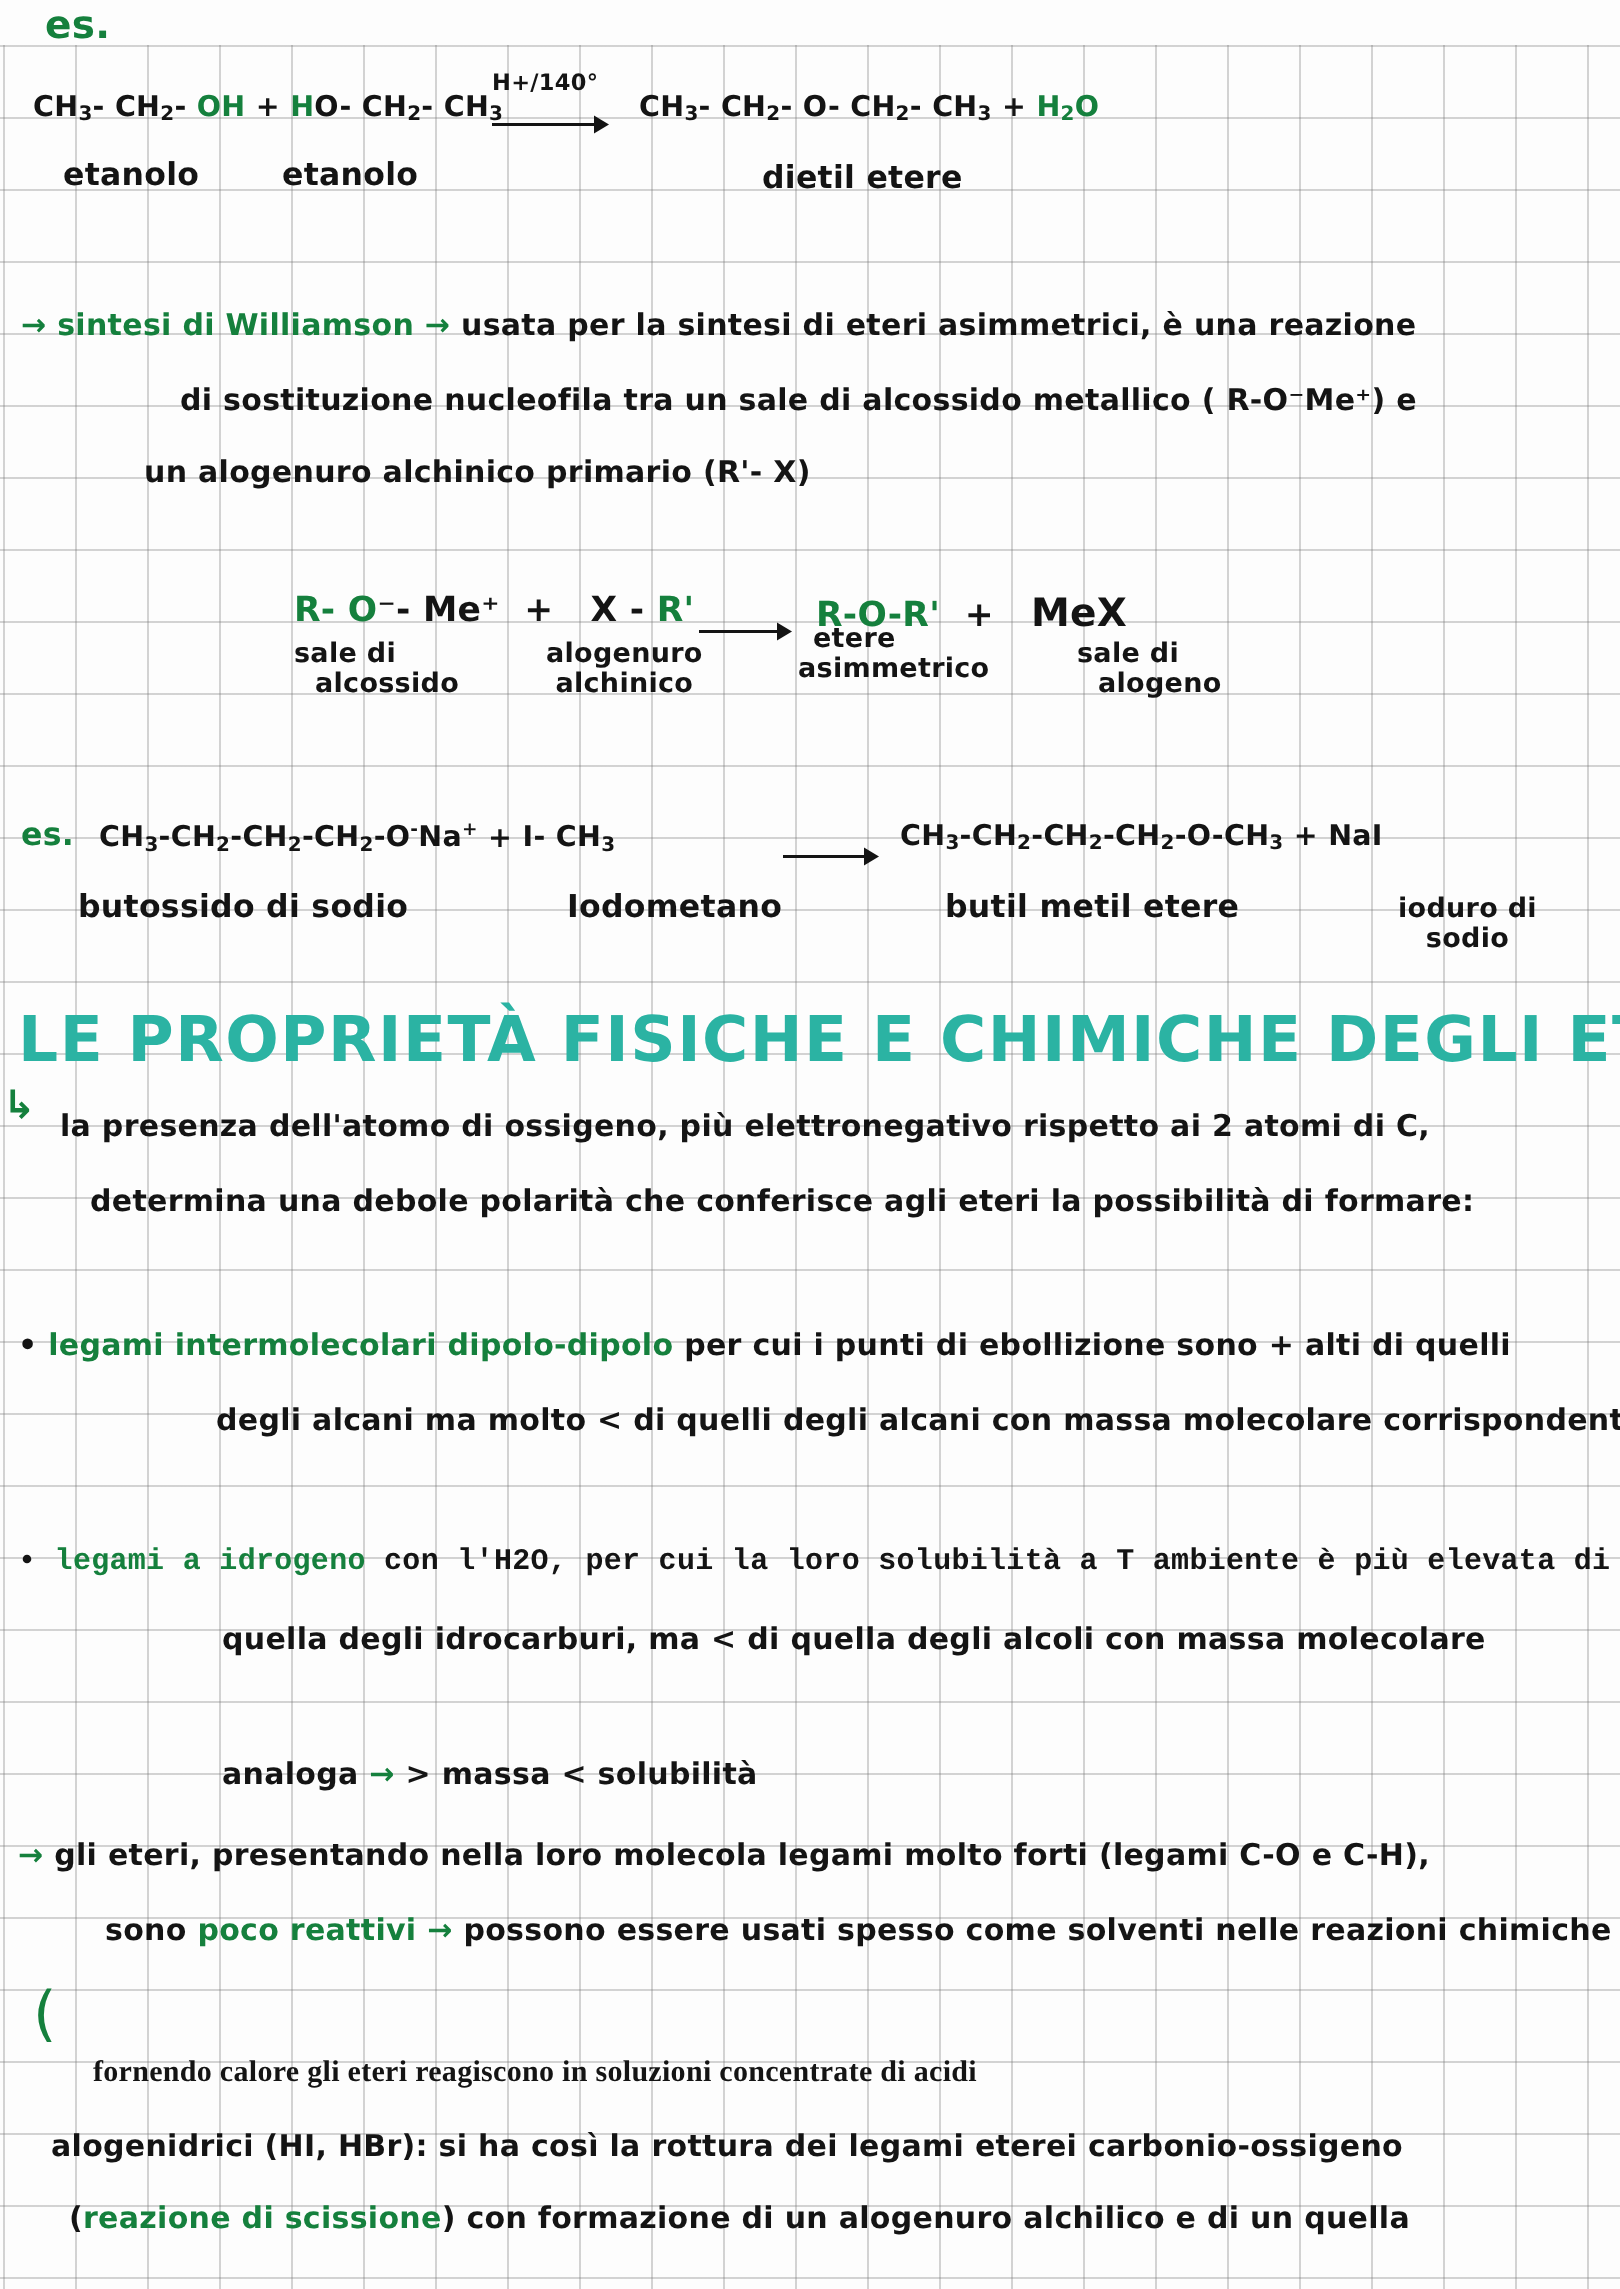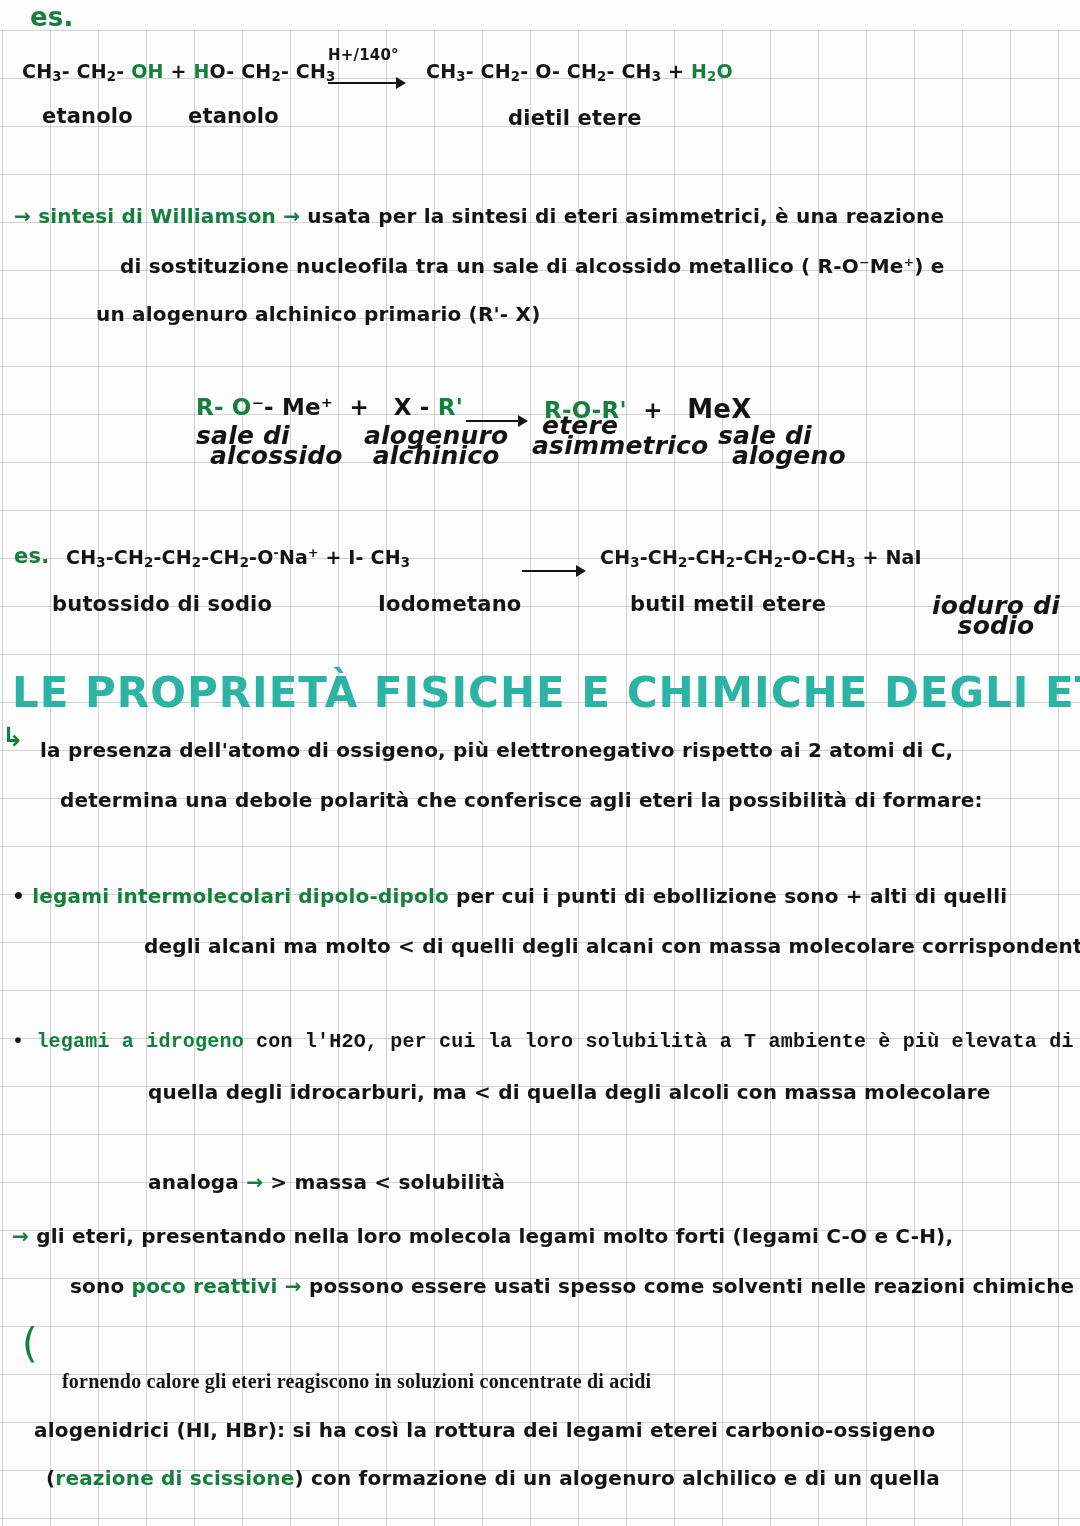--- a/index.html
+++ b/index.html
@@ -15,21 +15,21 @@
       linear-gradient(to right, rgba(120,120,120,0.32) 1.5px, transparent 1.5px),
       linear-gradient(to bottom, rgba(120,120,120,0.32) 1.5px, transparent 1.5px);
     background-size:48px 48px;
     background-position:2px 0px, 0px 0px;
   }
   .t { position:absolute; white-space:nowrap; font-weight:bold; letter-spacing:0.2px; }
   .teal { color:#15803d; }
   .chem { font-size:19px; font-family:"DejaVu Sans", sans-serif; }
   .hand { font-size:20px; font-family:"DejaVu Sans", sans-serif; font-weight:bold; }
   .label { font-size:21px; font-weight:bold; }
-  .small { font-size:25px; line-height:20px;font-style:italic; }
+  .small { font-size:18px; line-height:20px; }
   .title {
     font-size:42px; font-weight:bold; color:#2bb3a3; letter-spacing:1px;
     font-family:"DejaVu Sans", sans-serif;
   }
   sub { font-size:0.7em; vertical-align:-0.25em; }
   sup { font-size:0.65em; vertical-align:0.6em; }
   .arrow-long { display:inline-block; position:relative; height:2px; background:#141414; vertical-align:middle; }
   .arrow-long::after {
     content:""; position:absolute; right:-2px; top:-5px;
     border-left:10px solid #141414; border-top:6px solid transparent; border-bottom:6px solid transparent;

